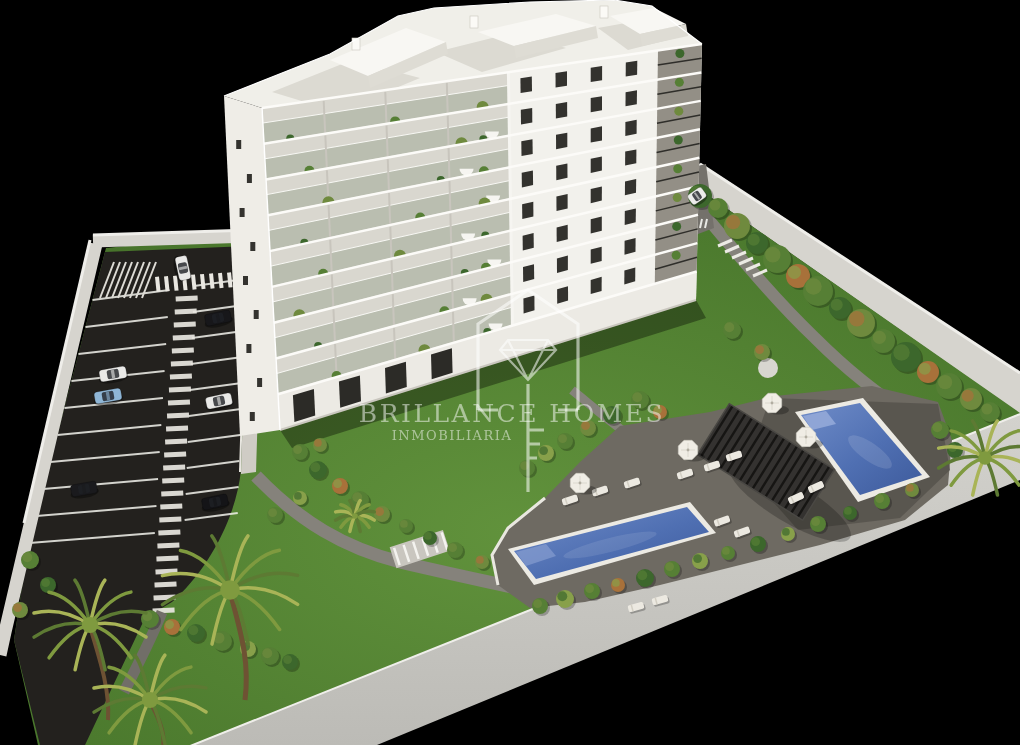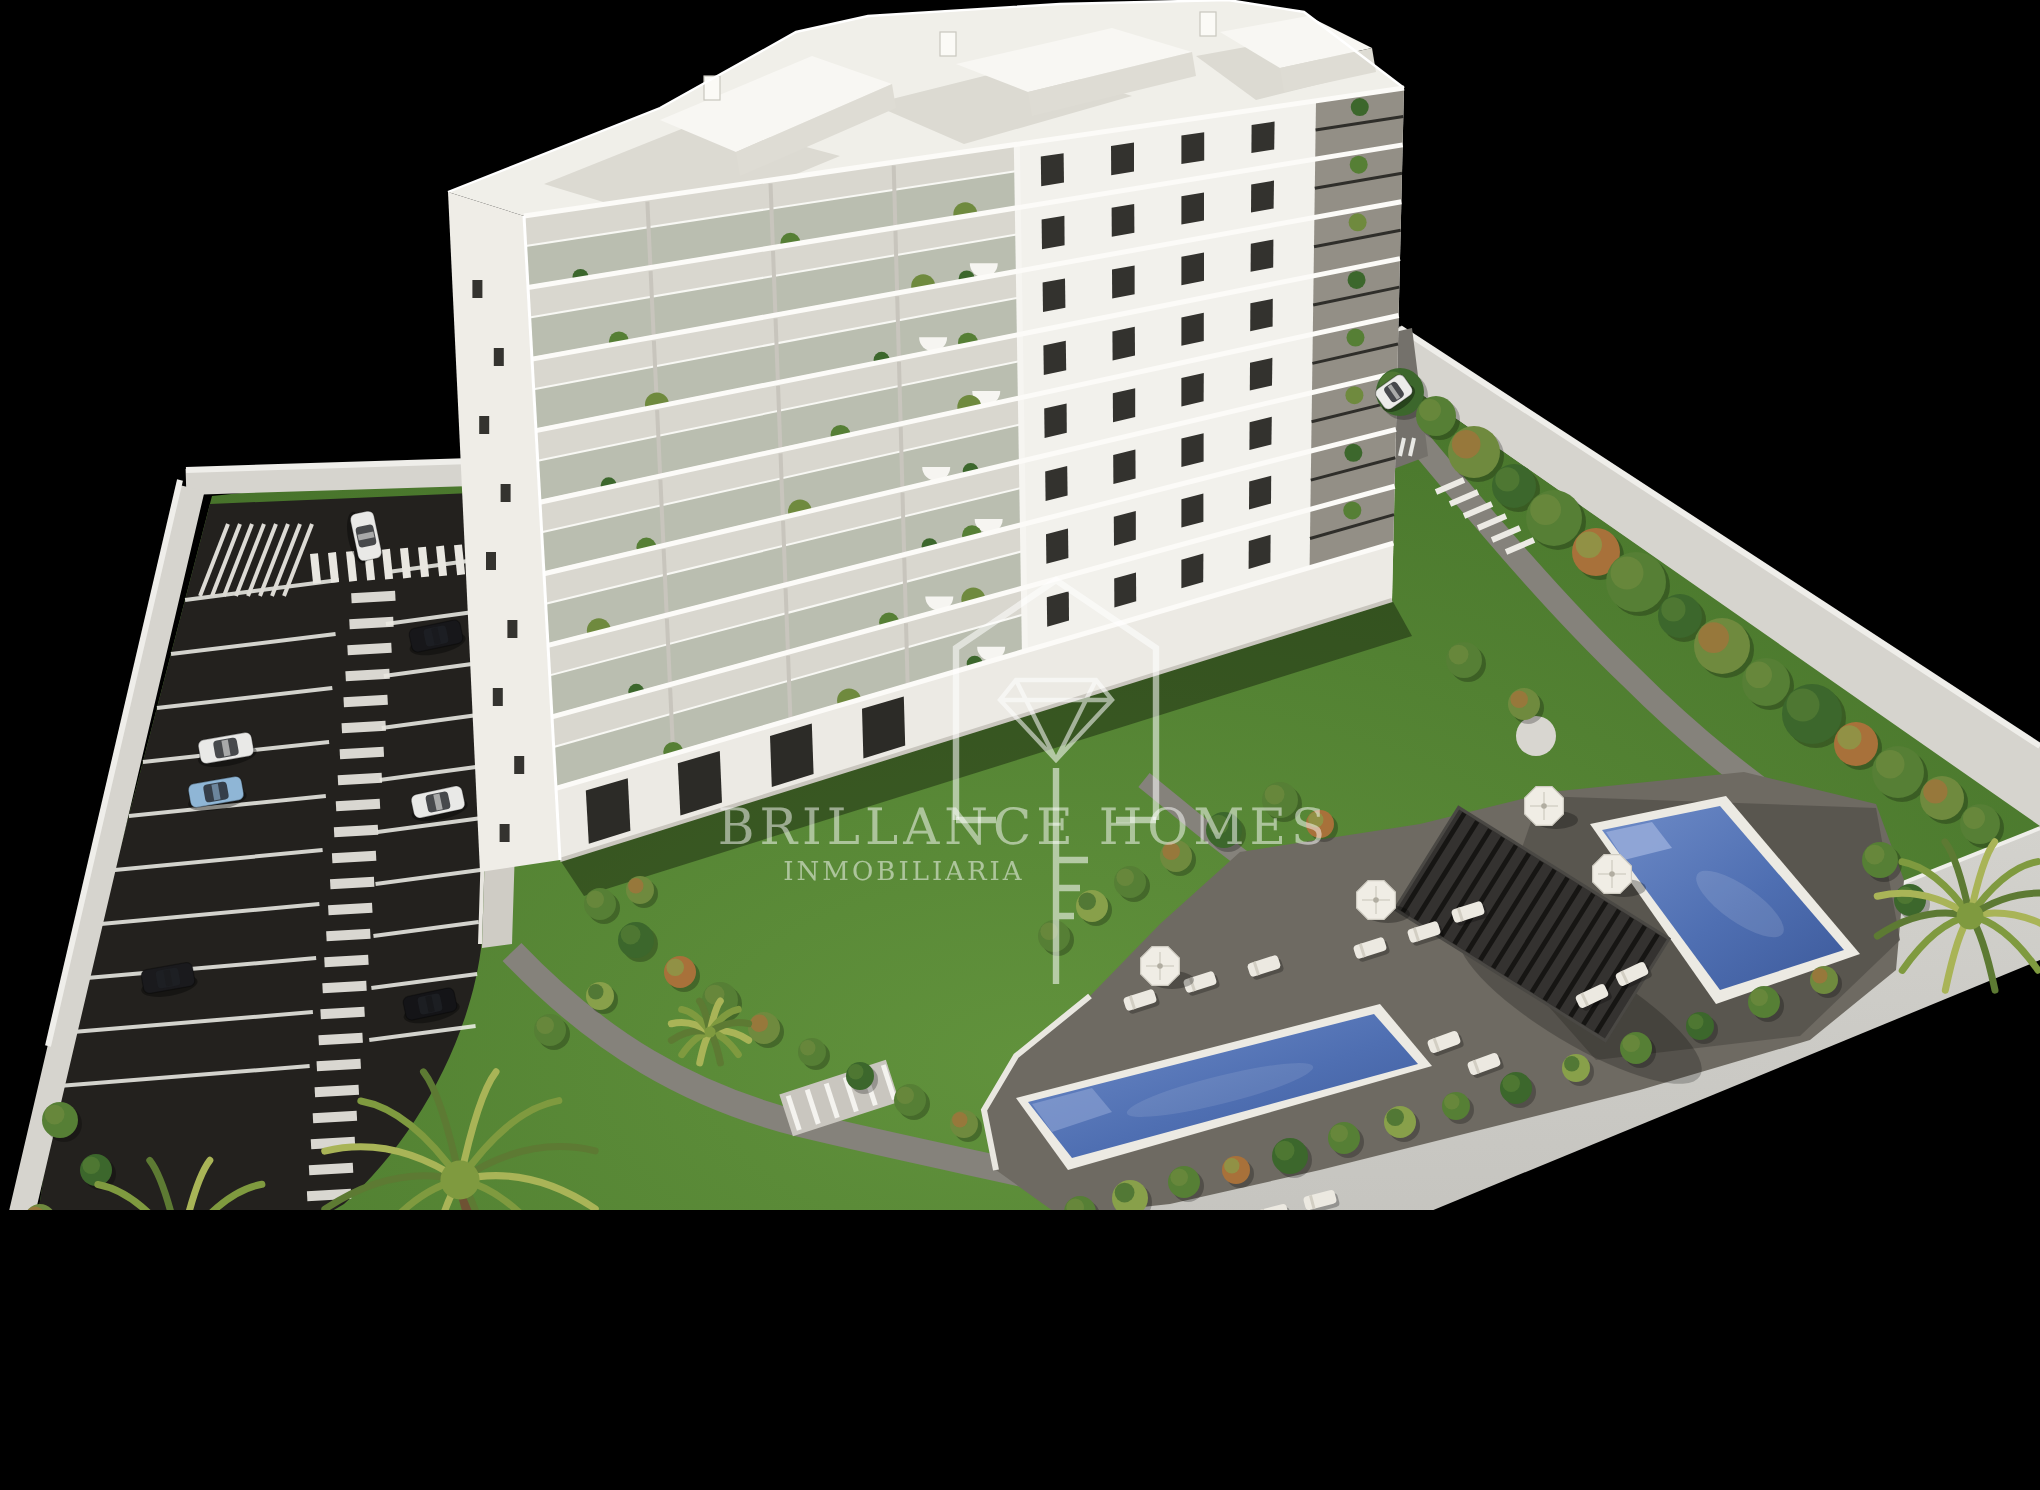--- a/index.html
+++ b/index.html
@@ -1,16 +1,16 @@
 <!DOCTYPE html>
 <html><head>
 <meta charset="utf-8">
 <style>
   html,body{margin:0;padding:0;background:#000;}
-  #stage{position:relative;width:1020px;height:605px;background:#000;overflow:hidden;
+  #stage{position:relative;width:1020px;height:745px;background:#000;overflow:hidden;
          font-family:"Liberation Sans",sans-serif;}
   svg{display:block}
   .wm-brand{font-family:"DejaVu Serif",serif;}
   .wm-tag{font-family:"DejaVu Serif",serif;}
 </style>
 </head>
 <body>
 
 <div id="stage">
 <svg id="scene" width="1020" height="745" viewBox="0 0 1020 745">

